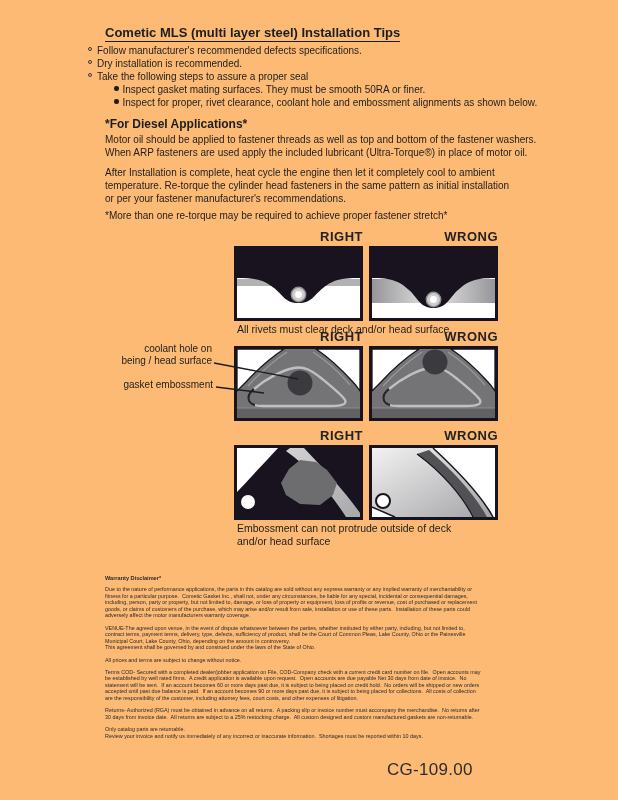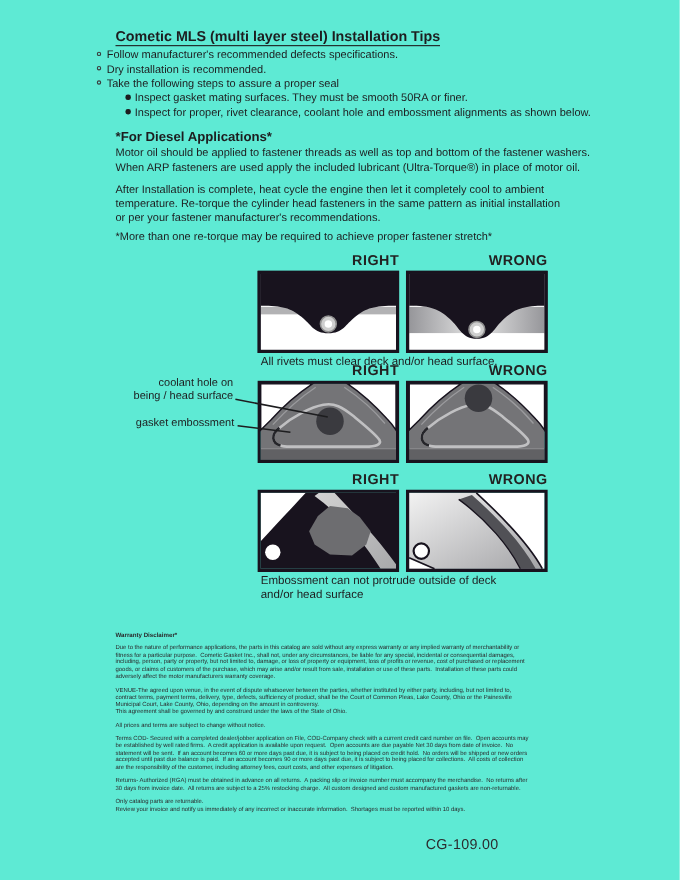--- a/index.html
+++ b/index.html
@@ -1,18 +1,18 @@
 <!DOCTYPE html>
 <html><head>
 <meta charset="utf-8">
 <style>
   * { margin:0; padding:0; box-sizing:border-box; }
   html,body { background:#fff; }
   .page {
-    position:relative; width:618px; height:800px; background:#5eead4;
+    position:relative; width:618px; height:800px; background:#fdba74;
     font-family:"Liberation Sans", sans-serif; color:#1d1d1f; overflow:hidden;
   }
   .abs { position:absolute; }
   .title {
     left:105px; top:25px; font-size:13px; font-weight:bold;
     border-bottom:1.5px solid #1d1d1f; padding-bottom:1px;
   }
   .bullets { left:88px; top:44px; font-size:10px; line-height:13px; }
   .b-row { display:flex; align-items:baseline; }
   .b-row.sub { margin-left:26px; }
@@ -36,21 +36,21 @@
   .fig-panels { display:flex; margin-top:2px; }
   .fig-panels svg:last-child { margin-left:6px; }
   .fig-caption { font-size:10.5px; line-height:12.5px; margin-top:2px; white-space:pre-wrap; }
   .fig-caption.centered { text-align:center; }
   .ann {
     font-size:10px; line-height:11.5px; text-align:right; white-space:pre-wrap; color:#1d1d1f;
   }
   .legal { left:105px; top:575px; font-size:5.4px; line-height:6.45px; color:#2a2a2c; }
   .legal h4 { font-size:5.6px; font-weight:bold; margin-bottom:5px; }
   .legal p { white-space:pre; margin-bottom:6px; }
-  .doc-code { left:387px; top:760px; font-size:13px; color:#2c2c2e; letter-spacing:0.3px; }
+  .doc-code { left:387px; top:760px; font-size:17px; color:#2c2c2e; letter-spacing:0.3px; }
   svg { display:block; }
 </style>
 </head>
 <body>
 
 <div class="page">
 
   <div class="abs title">Cometic MLS (multi layer steel) Installation Tips</div>
 
   <div class="abs bullets">

